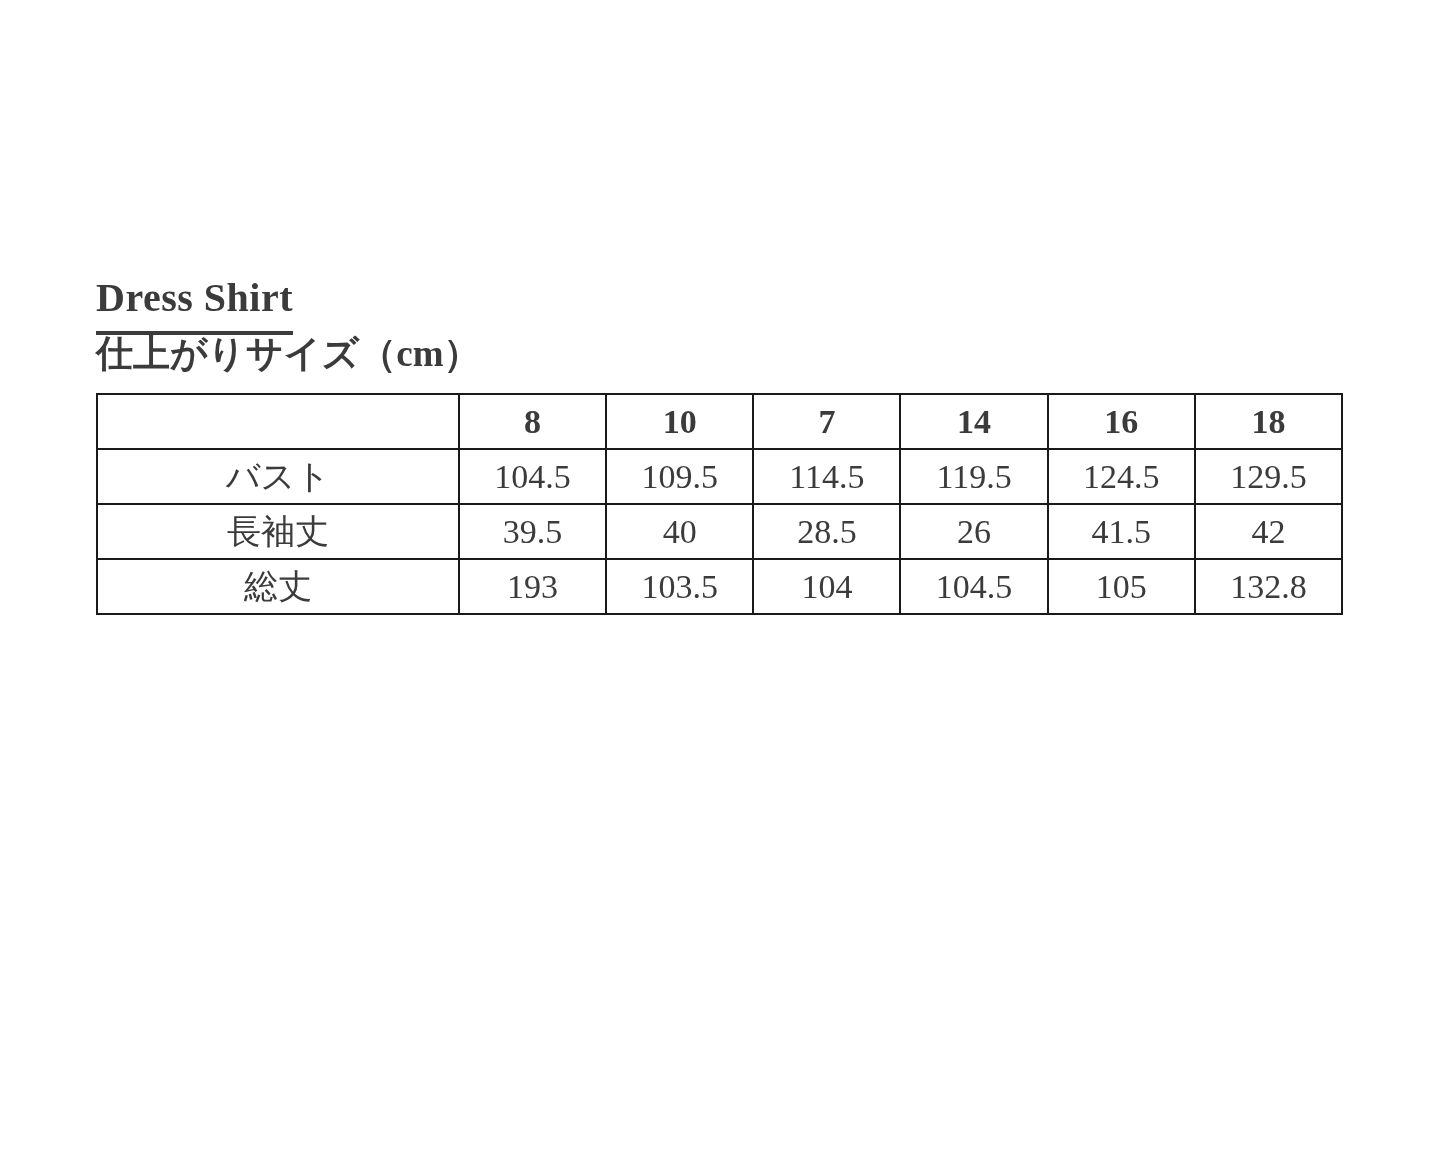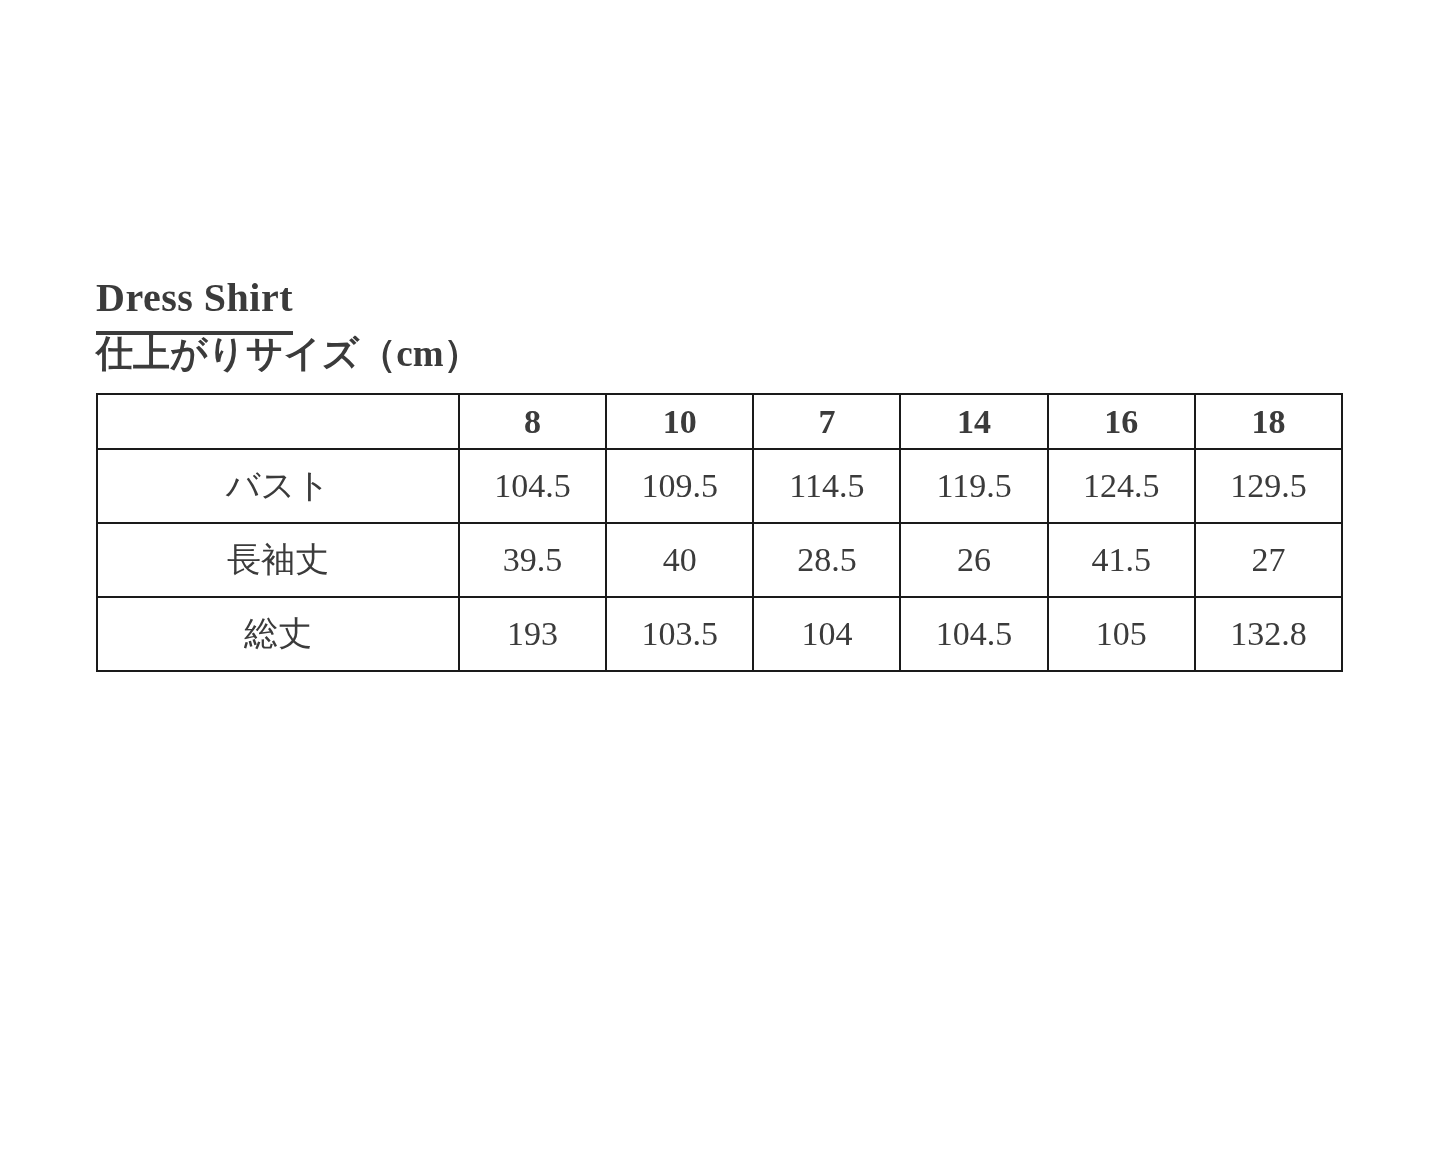--- a/index.html
+++ b/index.html
@@ -42,21 +42,21 @@
     vertical-align: middle;
     font-size: 34px;
     color: #3b3b3b;
     background: #ffffff;
   }
   .size-table thead th {
     height: 55px;
     font-weight: 700;
   }
   .size-table tbody th, .size-table tbody td {
-    height: 74px;
+    height: 55px;
     font-weight: 400;
   }
   col.label-col { width: 362px; }
 </style>
 </head>
 <body>
 
 <div class="page">
 
   <h1 class="title"><span class="underlined">Dress Shirt</span></h1>
@@ -94,21 +94,21 @@
         <td>124.5</td>
         <td>129.5</td>
       </tr>
       <tr>
         <th>長袖丈</th>
         <td>39.5</td>
         <td>40</td>
         <td>28.5</td>
         <td>26</td>
         <td>41.5</td>
-        <td>27</td>
+        <td>42</td>
       </tr>
       <tr>
         <th>総丈</th>
         <td>193</td>
         <td>103.5</td>
         <td>104</td>
         <td>104.5</td>
         <td>105</td>
         <td>132.8</td>
       </tr>

